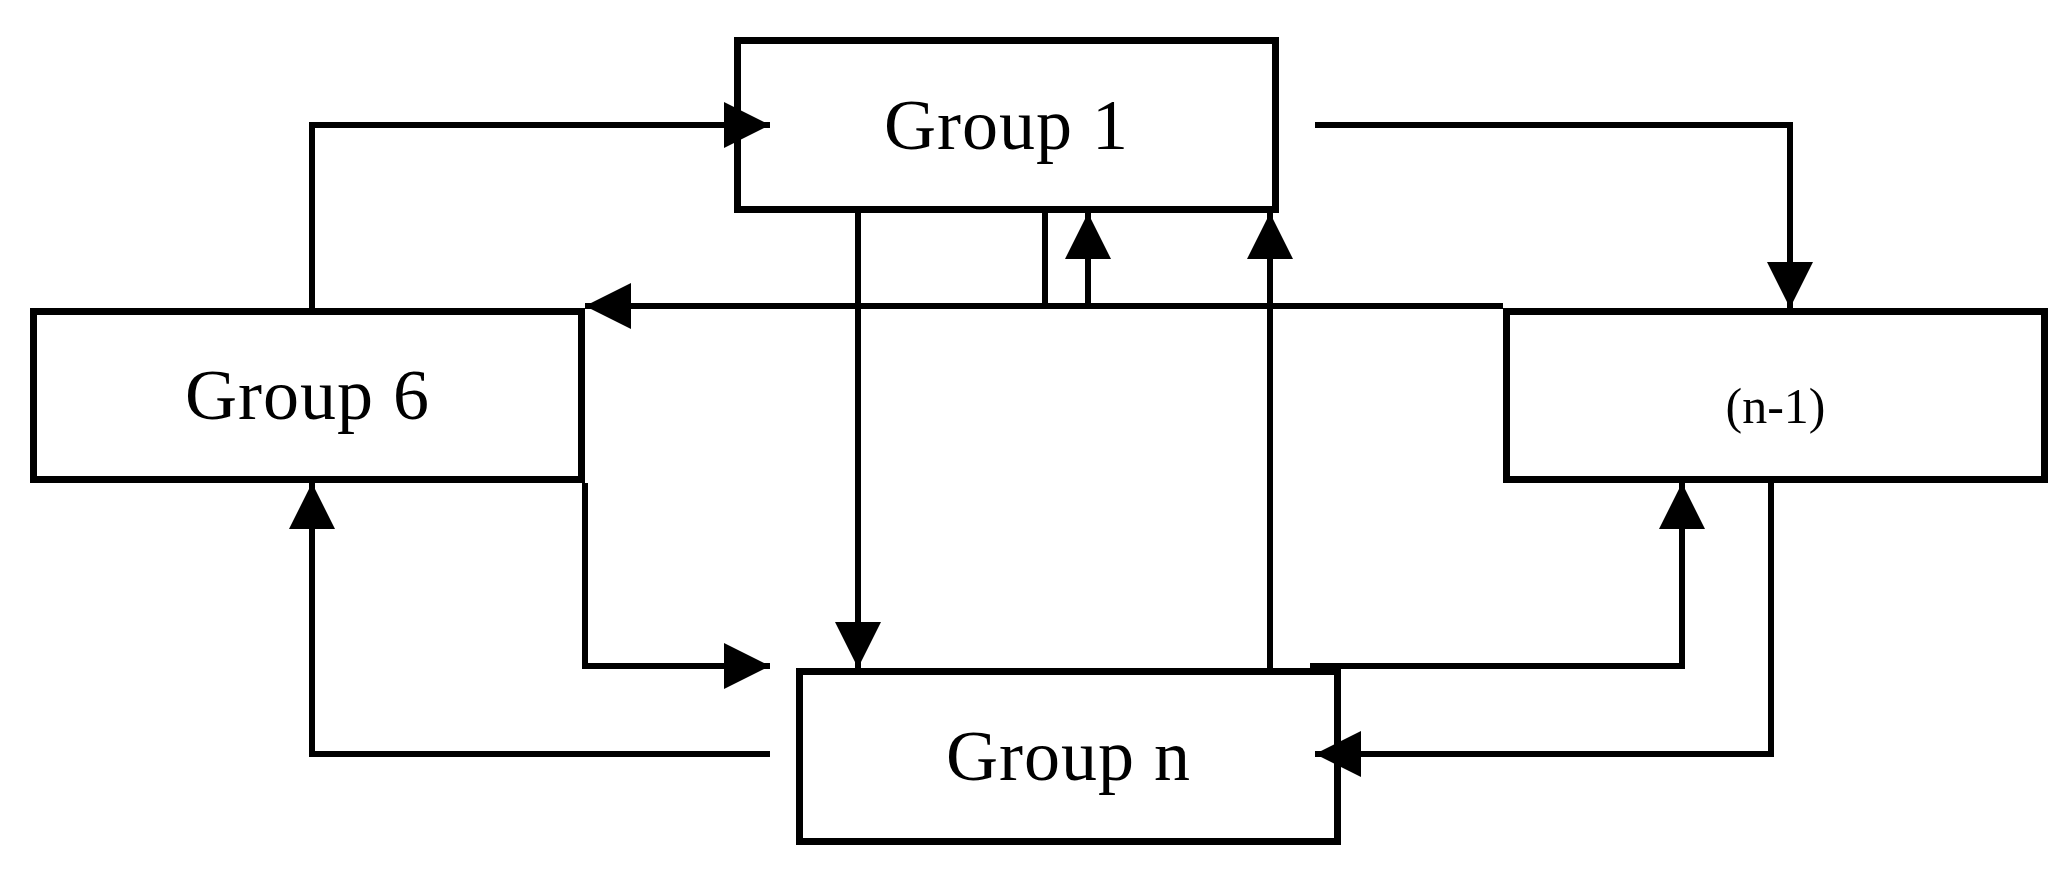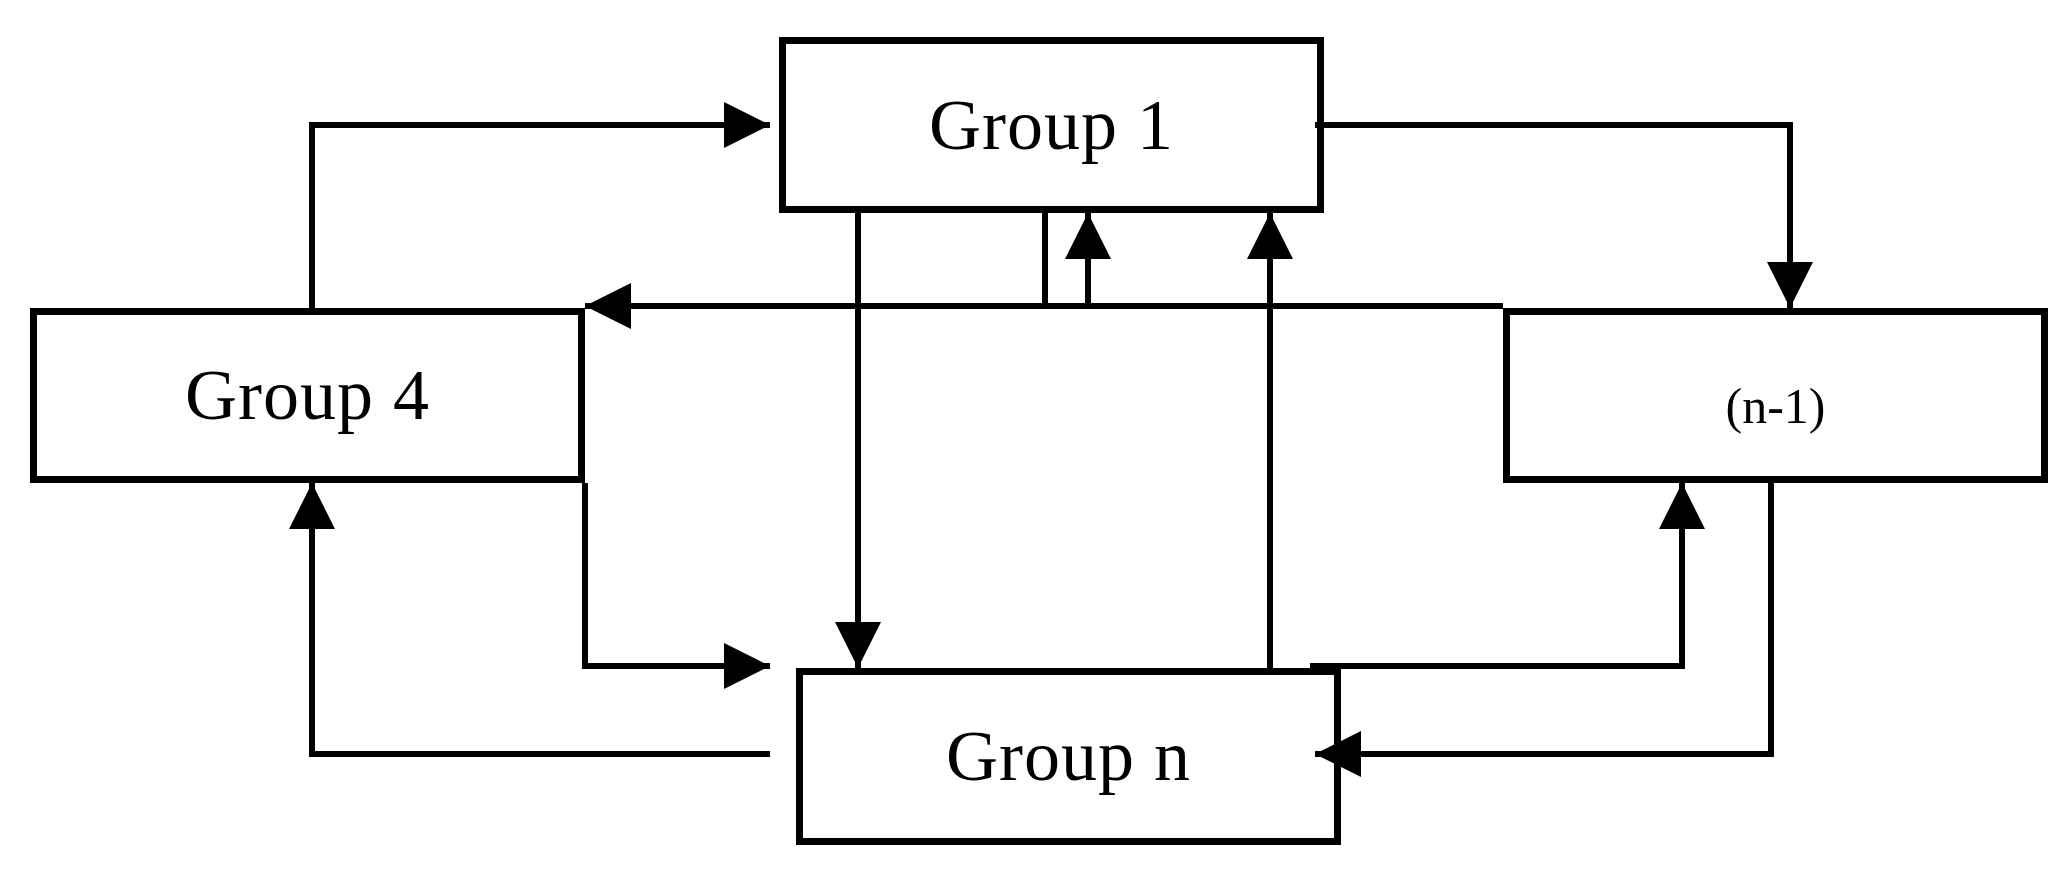--- a/index.html
+++ b/index.html
@@ -71,26 +71,26 @@
         <polyline points="1310,666 1682,666 1682,483" fill="none" stroke="#000000" stroke-width="6" stroke-linecap="butt" stroke-linejoin="miter"></polyline>
         <polygon points="1682,483 1705,529 1659,529" fill="#000000"></polygon>
       </g>
       <g>
         <polyline points="1771,483 1771,754 1315,754" fill="none" stroke="#000000" stroke-width="6" stroke-linecap="butt" stroke-linejoin="miter"></polyline>
         <polygon points="1315,754 1361,731 1361,777" fill="#000000"></polygon>
       </g>
       <polyline points="1045,306 1088,306" fill="none" stroke="#000000" stroke-width="6" stroke-linecap="butt" stroke-linejoin="miter"></polyline>
     </svg>
 
-  <div class="node" style="left: 779px; top: 37px; width: 545px; height: 176px;">
+  <div class="node" style="left: 734px; top: 37px; width: 545px; height: 176px;">
     <span class="label">Group 1</span>
   </div>
 
   <div class="node" style="left: 30px; top: 308px; width: 555px; height: 175px;">
-    <span class="label">Group 4</span>
+    <span class="label">Group 6</span>
   </div>
 
   <div class="node" style="left: 1503px; top: 308px; width: 545px; height: 175px;">
       <span class="subscript">(n-1)</span>
   </div>
 
   <div class="node" style="left: 796px; top: 668px; width: 545px; height: 177px;">
     <span class="label">Group n</span>
   </div>
 </div>

